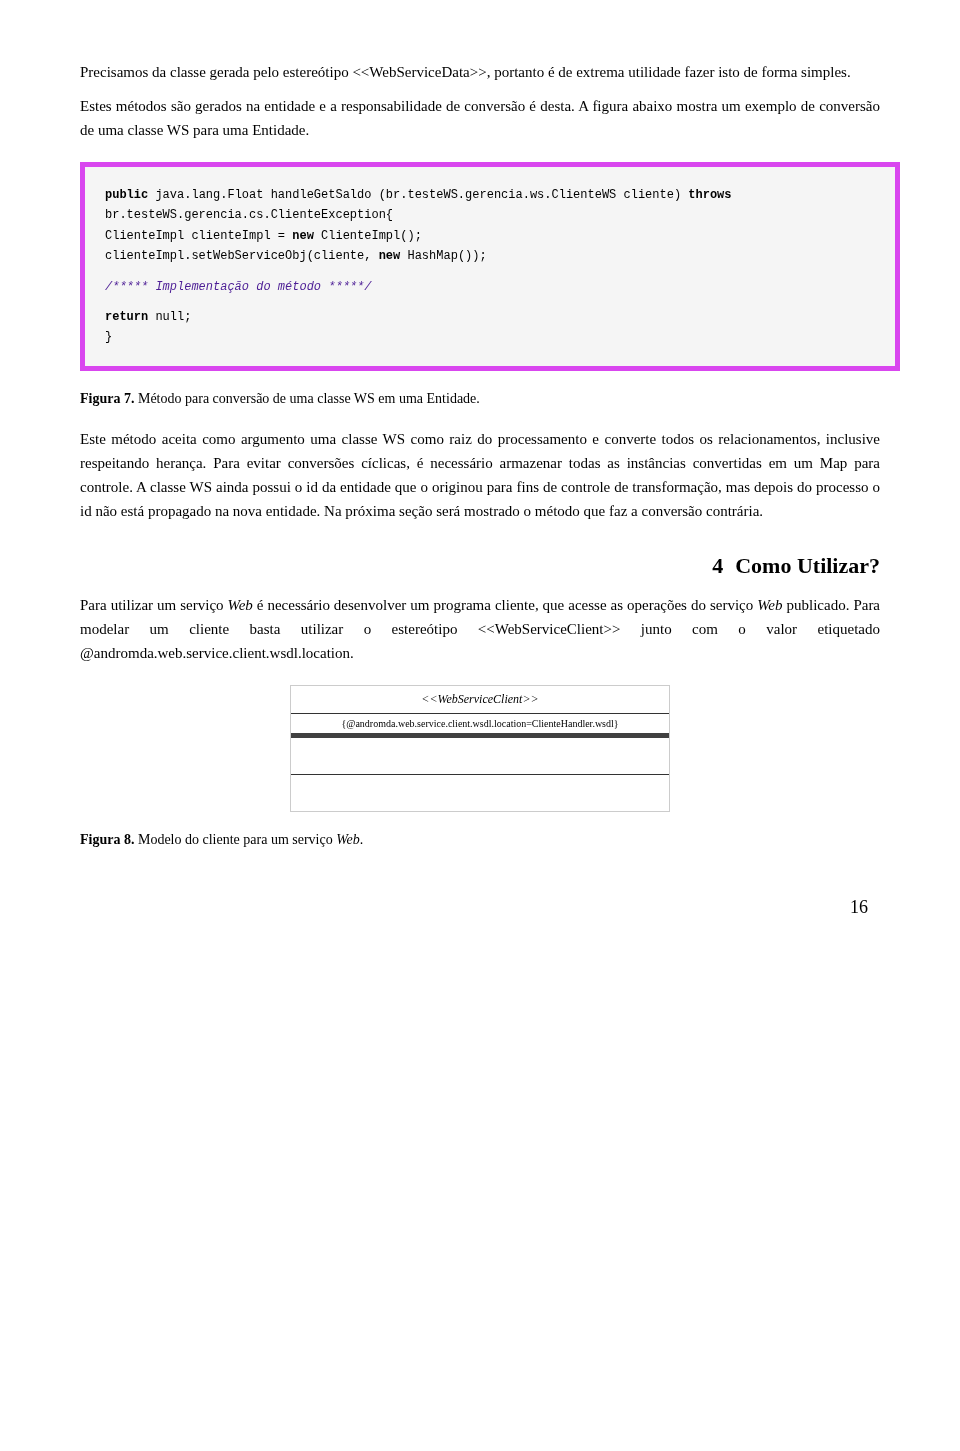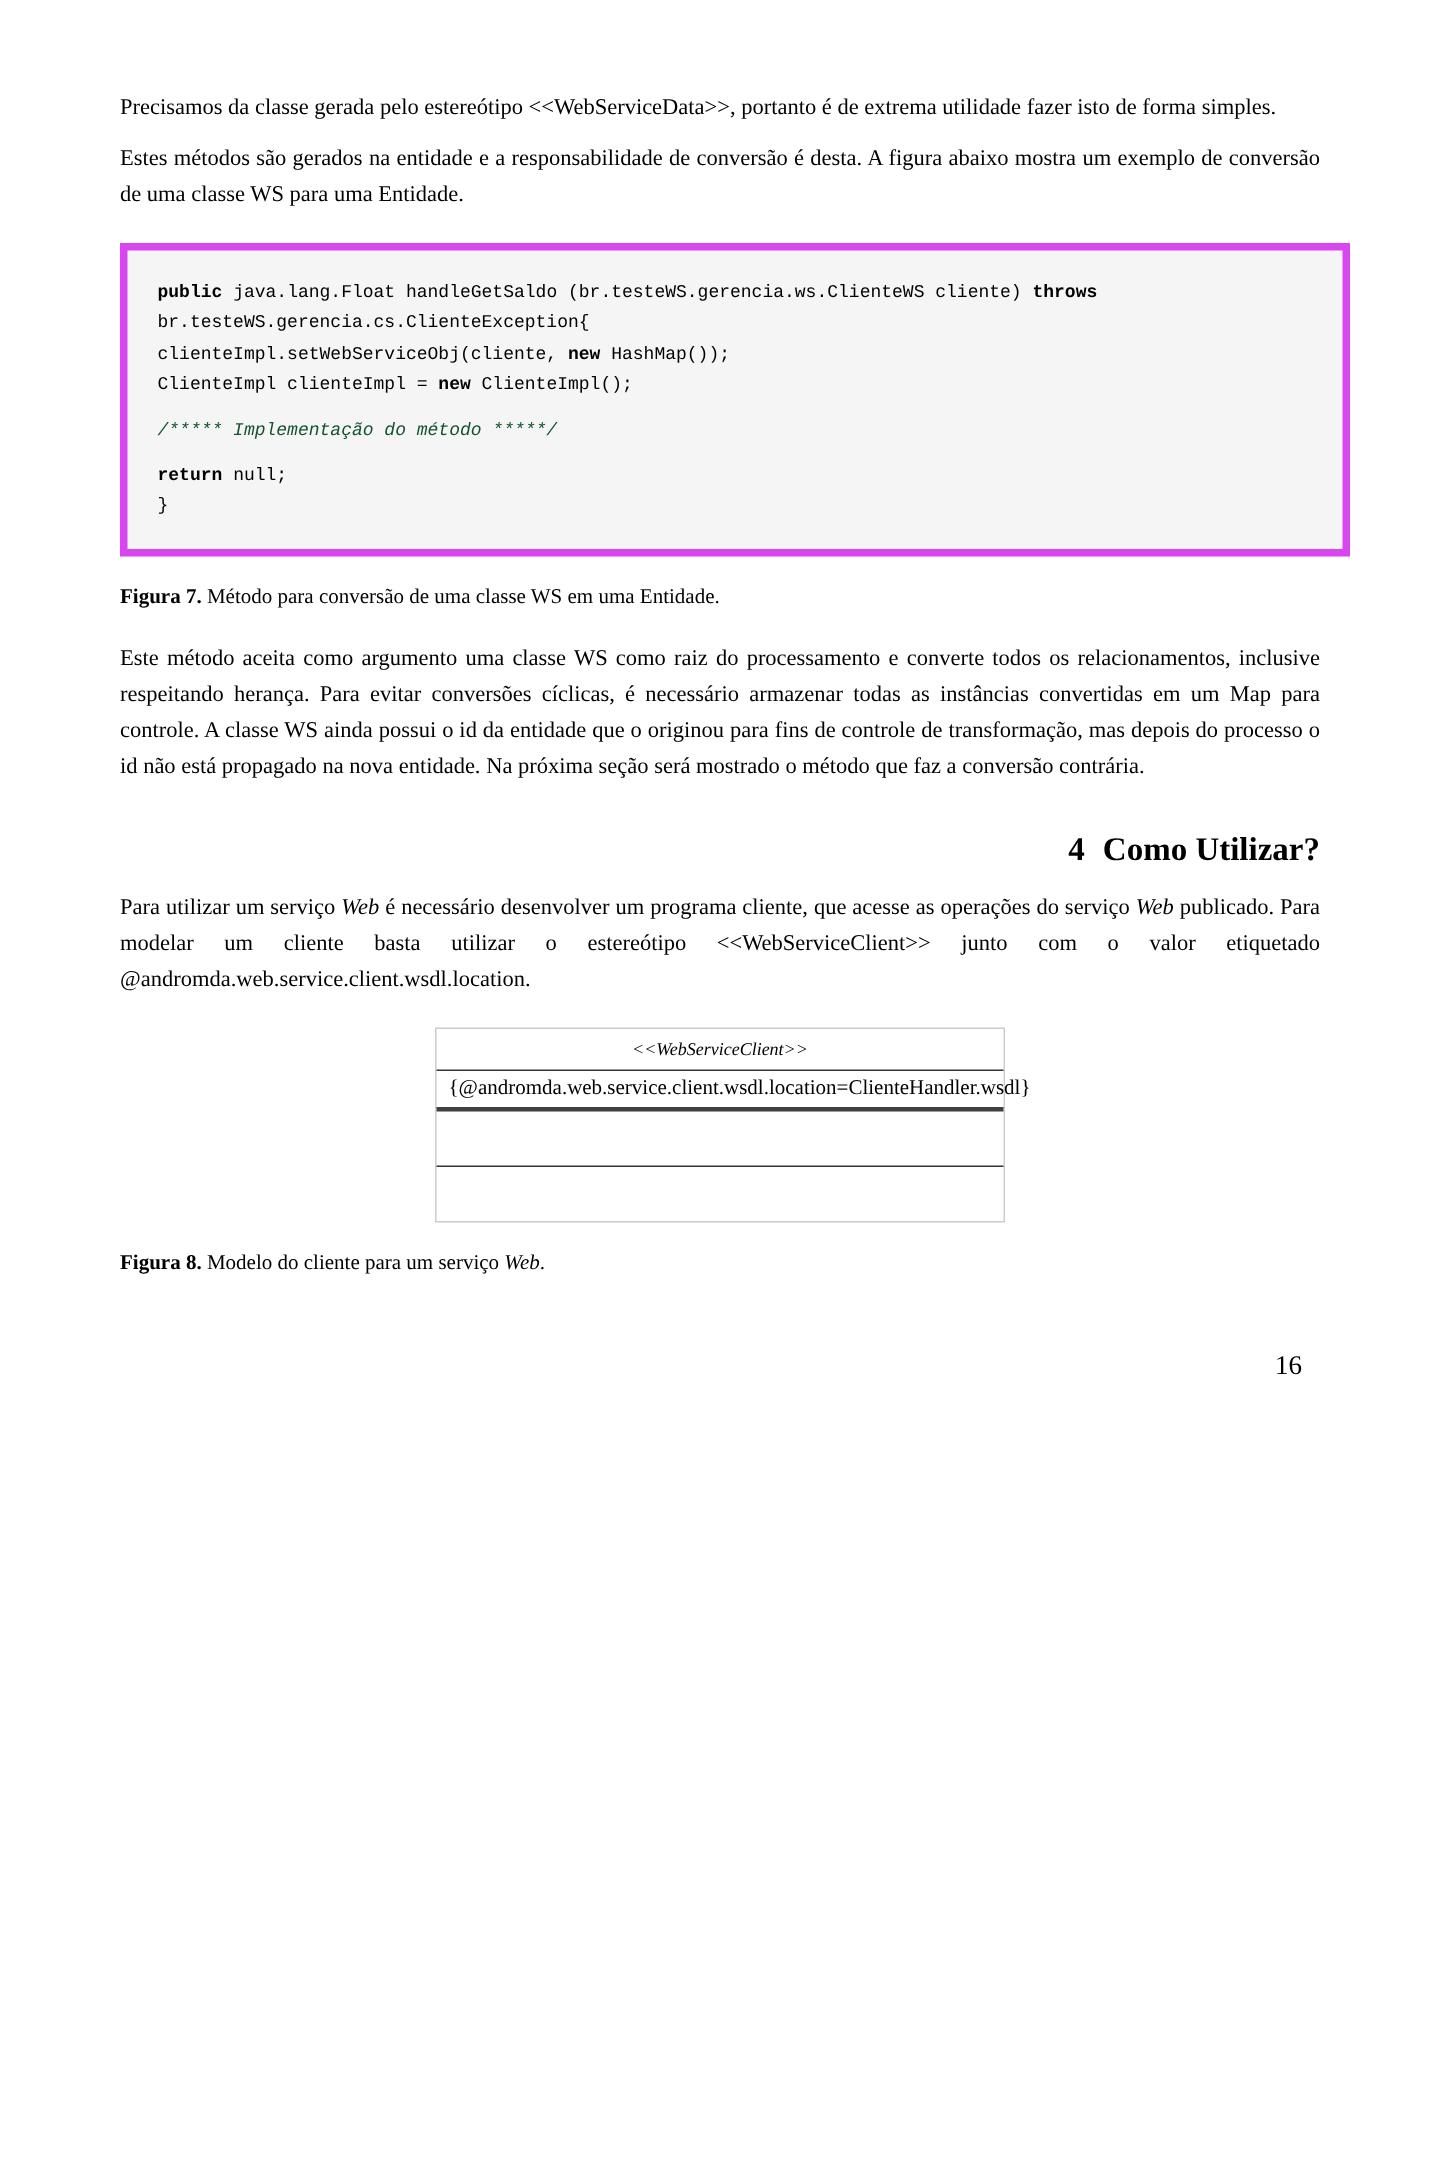--- a/index.html
+++ b/index.html
@@ -30,21 +30,21 @@
       margin: 20px auto;
       width: 820px;
       line-height: 1.7;
       color: #000;
     }
     .code-block .kw {
       font-weight: bold;
     }
     .code-block .comment {
       font-style: italic;
-      color: #14532d;
+      color: #4c1d95;
     }
     .figure-caption {
       text-align: left;
       font-size: 14px;
       margin: 10px 0 20px 0;
       font-family: "Times New Roman", Times, serif;
     }
     .figure-caption strong {
       font-weight: bold;
     }
@@ -74,22 +74,22 @@
       font-size: 12px;
     }
     .uml-figure .uml-name {
       font-weight: bold;
       font-size: 14px;
       padding: 4px 8px;
       border-bottom: 1px solid #333;
     }
     .uml-figure .uml-field {
       padding: 4px 8px;
-      font-size: 14px;
-      border-bottom: 3px solid #404040;
+      font-size: 10px;
+      border-bottom: 5px solid #404040;
     }
     .uml-figure .uml-empty {
       padding: 10px 8px;
       border-bottom: 1px solid #333;
     }
     .uml-figure .uml-last-empty {
       padding: 10px 8px;
     }
     .page-number {
       position: absolute;
@@ -111,24 +111,24 @@
   <p>
     <span>Estes métodos são gerados na entidade e a responsabilidade de conversão é desta.</span>
     <span>A figura abaixo mostra um exemplo de conversão de uma classe WS para uma Entidade.</span>
   </p>
 
   <div class="code-block">
     <div>
       <span class="kw">public</span><span> java.lang.Float handleGetSaldo (br.testeWS.gerencia.ws.ClienteWS cliente) </span><span class="kw">throws</span><span> br.testeWS.gerencia.cs.ClienteException{</span>
     </div>
     <div>
-      <span>    clienteImpl.setWebServiceObj(cliente, </span><span class="kw">new</span><span> HashMap());</span>
+      <span>    ClienteImpl clienteImpl = </span><span class="kw">new</span><span> ClienteImpl();</span>
     </div>
     <div>
-      <span>    ClienteImpl clienteImpl = </span><span class="kw">new</span><span> ClienteImpl();</span>
+      <span>    clienteImpl.setWebServiceObj(cliente, </span><span class="kw">new</span><span> HashMap());</span>
     </div>
     <div style="margin-top:10px;">
       <span class="comment">    /***** Implementação do método *****/</span>
     </div>
     <div style="margin-top:10px;">
       <span class="kw">    return</span><span> null;</span>
     </div>
     <div>
       <span>}</span>
     </div>

